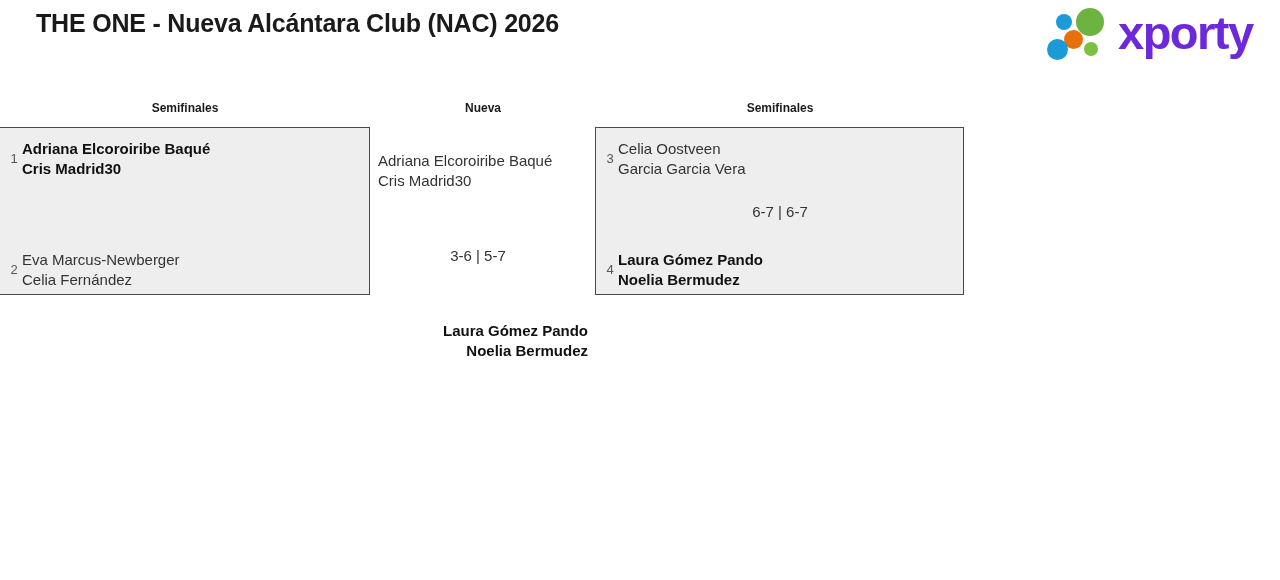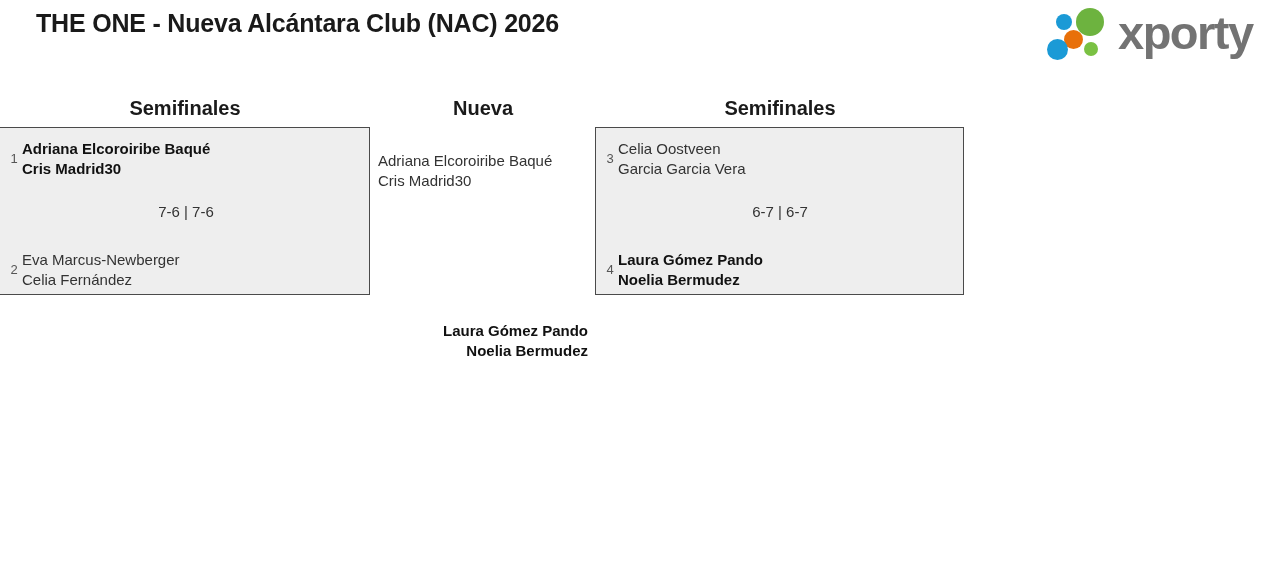--- a/index.html
+++ b/index.html
@@ -60,35 +60,35 @@
     border-radius: 50%;
   }
   #logo-word {
     position: absolute;
     left: 78px;
     top: 0px;
     font-size: 47px;
     font-weight: bold;
     letter-spacing: -1.5px;
     line-height: 58px;
-    color: #737373;
+    color: #6d28d9;
     font-family: "Liberation Sans", sans-serif;
   }
 
   
   #bracket {
     position: absolute;
     left: 0;
     top: 0;
     width: 1280px;
     height: 580px;
   }
   .round-header {
     position: absolute;
-    font-size: 20px;
+    font-size: 12px;
     font-weight: bold;
     color: #1a1a1a;
     text-align: center;
     line-height: 20px;
   }
 
   .match-box {
     position: absolute;
     background: #eeeeee;
     border: 1px solid #4a4a4a;
@@ -173,40 +173,40 @@
   <div class="match-box" style="left:-1px; top:127px; width:371px; height:168px;">
 
     <div class="team" style="left:6px; top:11px;">
       <span class="seed">1</span>
       <span class="team-names winner">
         <span class="nm">Adriana Elcoroiribe Baqué</span>
         <span class="nm">Cris Madrid30</span>
       </span>
     </div>
 
-    <div class="score" style="left:86px; top:74px; width:200px;">7-6 | 7-6</div>
 
     <div class="team" style="left:6px; top:122px;">
       <span class="seed">2</span>
       <span class="team-names loser">
         <span class="nm">Eva Marcus-Newberger</span>
         <span class="nm">Celia Fernández</span>
       </span>
     </div>
   </div>
 
   <div class="match-box no-frame" style="left:378px; top:127px; width:210px; height:240px;">
 
     <div class="team" style="left:0px; top:24px;">
       <span class="team-names loser">
         <span class="nm">Adriana Elcoroiribe Baqué</span>
         <span class="nm">Cris Madrid30</span>
       </span>
     </div>
 
+    <div class="score" style="left:-5px; top:119px; width:210px;">3-6 | 5-7</div>
 
     <div class="team" style="left:0px; top:194px; width:210px; display:block;">
       <span class="team-names winner align-right" style="display:block; width:210px;">
         <span class="nm">Laura Gómez Pando</span>
         <span class="nm">Noelia Bermudez</span>
       </span>
     </div>
   </div>
 
   <div class="match-box" style="left:595px; top:127px; width:369px; height:168px;">

